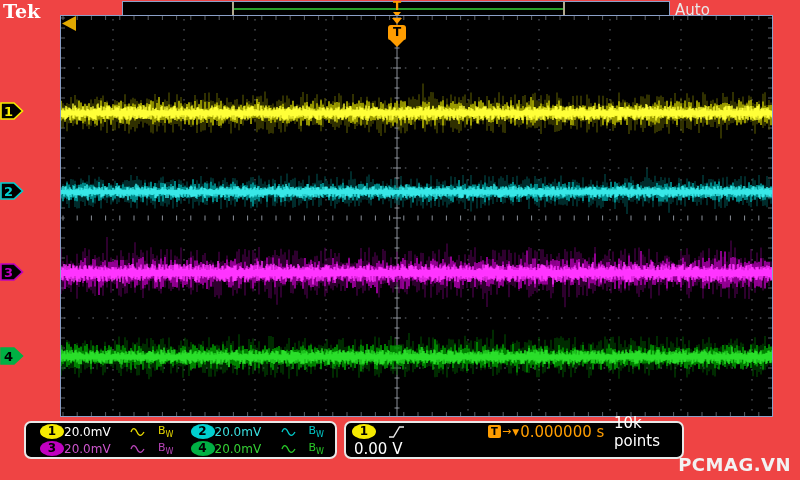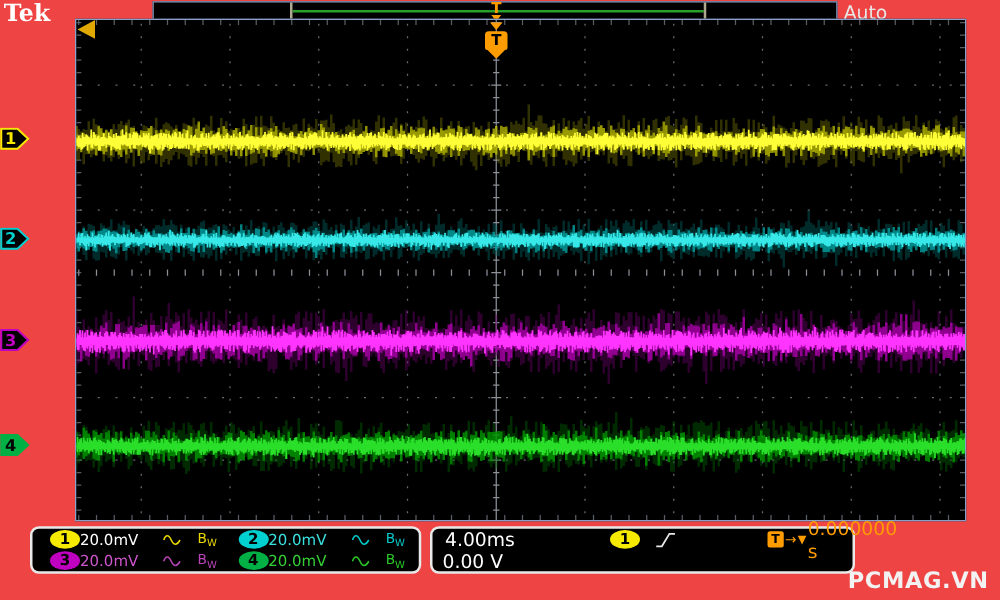--- a/index.html
+++ b/index.html
@@ -173,30 +173,30 @@
       <span class="ch-icons" style="color: rgb(40, 200, 40);">
         <svg width="15" height="10">
           <path d="M1,5 C2.5,0.5 5,0.5 7,5 C9,9.5 11.5,9.5 14,5" fill="none" stroke="currentColor" stroke-width="1.3"></path>
         </svg>
         <span class="bw"><span>B</span><sub>W</sub></span>
       </span>
     </div>
   </div>
 
   <div class="readout-box hz-box">
-    <div class="hz-cell" style="padding-left:4px">4.00ms</div>
     <div class="hz-cell">
       <div class="trig-src-badge">1</div>
       <svg width="17" height="14" style="margin-left:12px">
         <polyline points="1,12 5.5,12 11.5,2 16,2" fill="none" stroke="#e8e8e8" stroke-width="1.4"></polyline>
       </svg>
     </div>
     <div class="hz-cell trig-readout">
       <span class="t-square">T</span>
       <span class="arrow-glyph">→</span>
       <span class="tri-glyph">▼</span>
       <span>0.000000 s</span>
     </div>
+    <div class="hz-cell">10k points</div>
     <div class="hz-cell" style="padding-left:2px">0.00 V</div>
   </div>
 
   <span class="watermark">PCMAG.VN</span>
 </div>
 
 </body></html>

